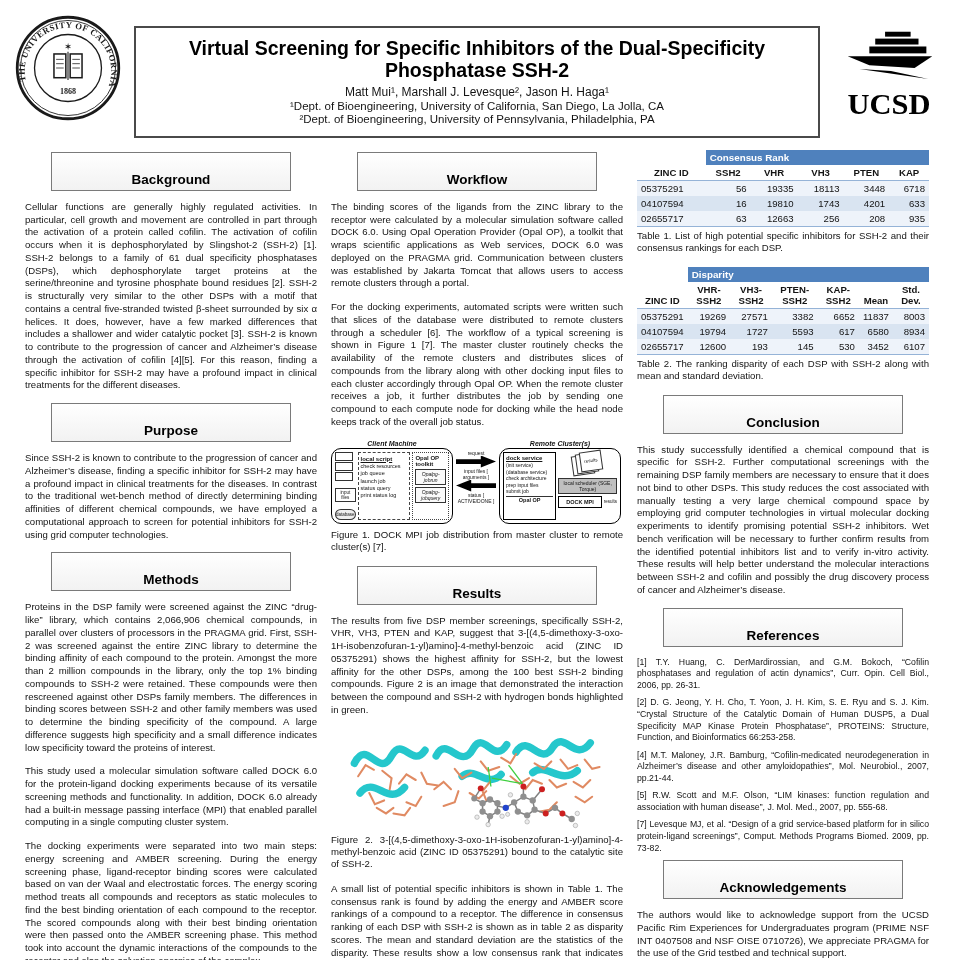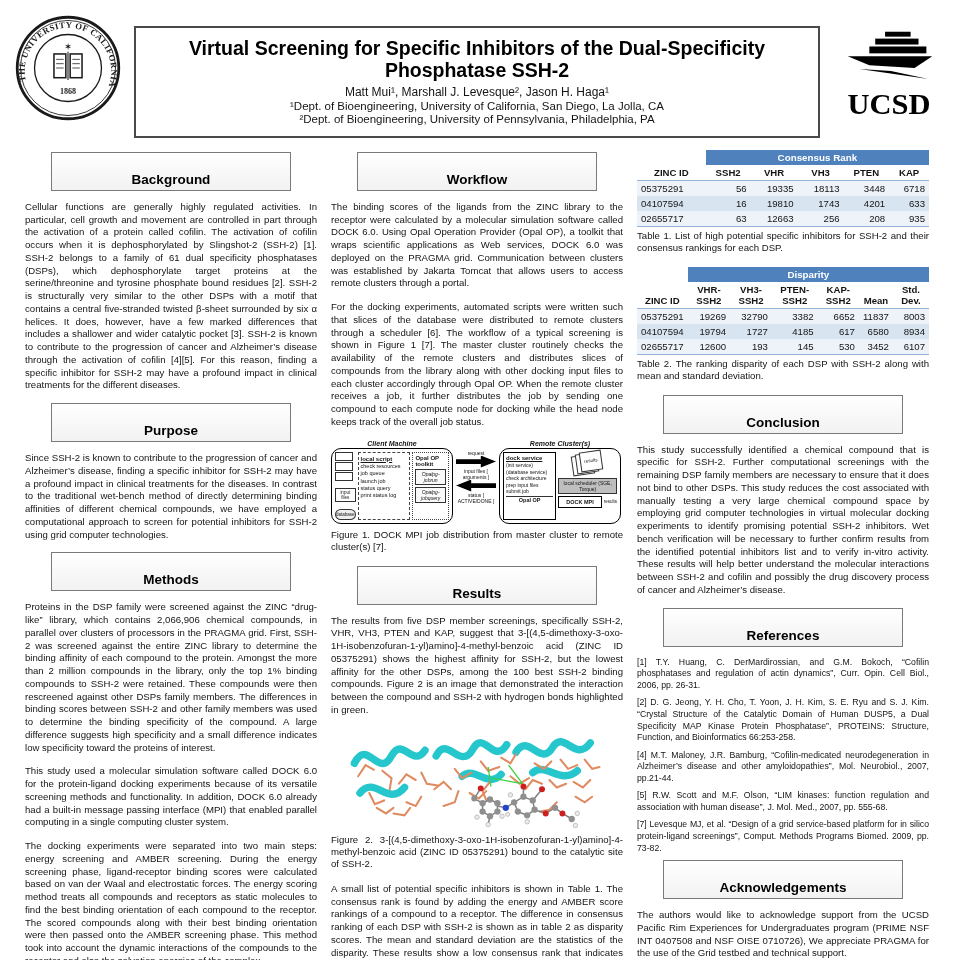--- a/index.html
+++ b/index.html
@@ -26,21 +26,21 @@
     margin:2px 26px 10px;padding:19px 0 3px;text-align:center;
     font-size:13.5px;font-weight:bold;color:#000;
   }
   .para{font-size:9.6px;line-height:1.33;text-align:justify;margin:0 0 11px;}
   .refs .para{font-size:8.7px;margin:0 0 6px;}
   .tcap,.fcap{font-size:9.6px;line-height:1.3;text-align:justify;margin:2px 0 12px;}
   .tcap b,.fcap b{font-weight:normal;}
   
   .dtable{width:100%;border-collapse:collapse;font-size:9.6px;margin:0 0 3px;}
   .dtable td,.dtable th{padding:2px 4px;}
-  .band{background:#4f81bd;color:#fff;font-weight:bold;text-align:center;font-size:9.8px;padding:2px;}
+  .band{background:#4f81bd;color:#fff;font-weight:bold;text-align:left;font-size:9.8px;padding:2px;}
   .bandempty{background:#fff;}
   .headrow th{text-align:center;font-weight:bold;background:#fff;border-bottom:1px solid #95b3d7;vertical-align:bottom;}
   .dtable td.num{text-align:right;}
   .dtable tr.ra{background:#eef3fa;}
   .dtable tr.rb{background:#d9e4f1;}
   .dtable tr.last td{border-bottom:1px solid #95b3d7;}
   
   .fig1{display:flex;align-items:flex-start;margin:0 0 3px;height:86px;}
   .f1-col{display:flex;flex-direction:column;}
   .f1-title{font-size:7px;font-weight:bold;font-style:italic;text-align:center;margin-bottom:1px;}
@@ -363,31 +363,31 @@
           <th>VHR-SSH2</th>
           <th>VH3-SSH2</th>
           <th>PTEN-SSH2</th>
           <th>KAP-SSH2</th>
           <th>Mean</th>
           <th>Std. Dev.</th>
         </tr>
         <tr class="ra">
           <td>05375291</td>
           <td class="num">19269</td>
-          <td class="num">32790</td>
+          <td class="num">27571</td>
           <td class="num">3382</td>
           <td class="num">6652</td>
           <td class="num">11837</td>
           <td class="num">8003</td>
         </tr>
         <tr class="rb">
           <td>04107594</td>
           <td class="num">19794</td>
           <td class="num">1727</td>
-          <td class="num">4185</td>
+          <td class="num">5593</td>
           <td class="num">617</td>
           <td class="num">6580</td>
           <td class="num">8934</td>
         </tr>
         <tr class="ra last">
           <td>02655717</td>
           <td class="num">12600</td>
           <td class="num">193</td>
           <td class="num">145</td>
           <td class="num">530</td>

